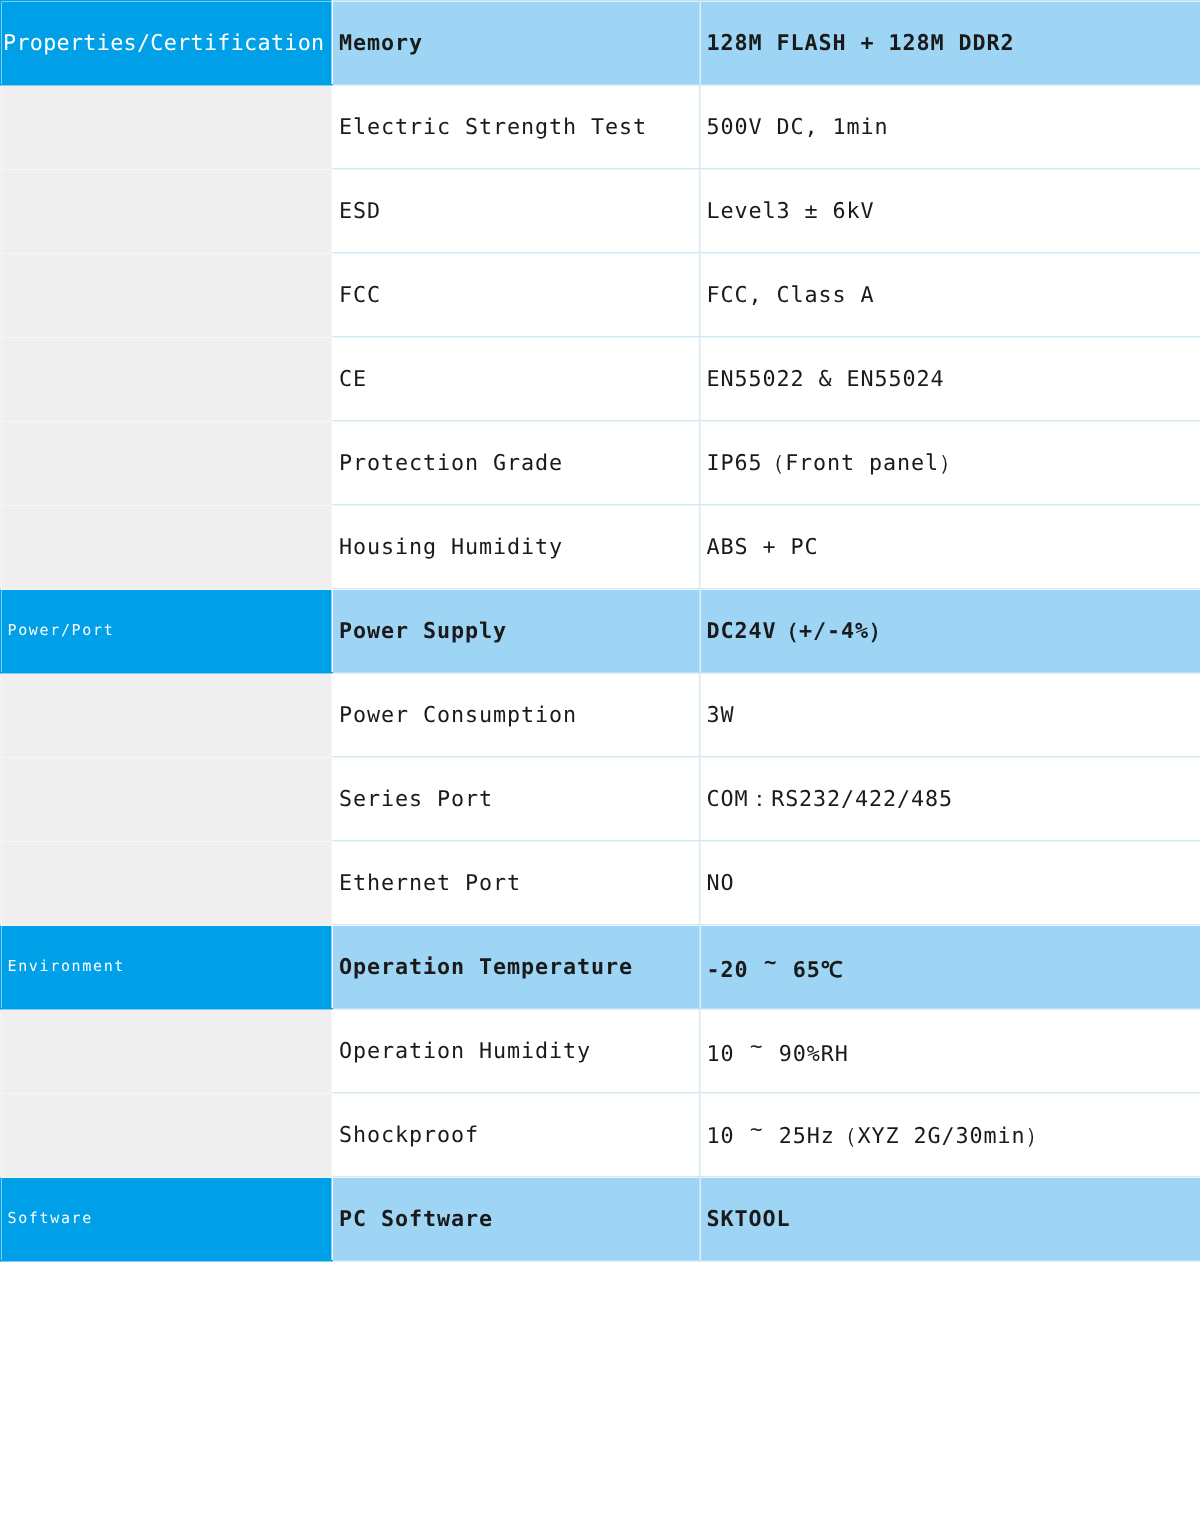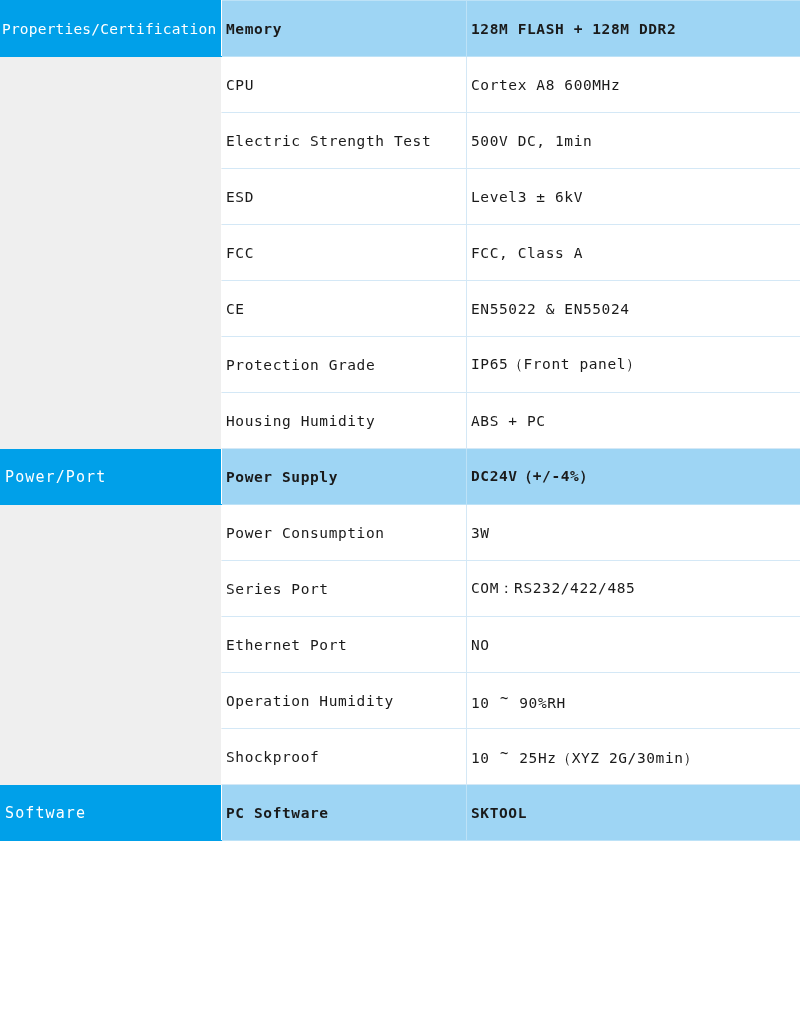--- a/index.html
+++ b/index.html
@@ -37,21 +37,21 @@
   .col-prop   { width: 245px; }
   .col-value  { width: 334px; }
 
   
   td.group-label {
     background: #00a0e9;
     color: #ffffff;
     border-color: #00a0e9;
     border-right-color: #ffffff;
     letter-spacing: 1.1px;
-    font-size: 15px;
+    font-size: 10px;
   }
   td.group-label.wide-label {
     font-size: 14.5px;
     letter-spacing: 0.2px;
     padding: 0 1px;
   }
 
   
   td.group-empty {
     background: #efefef;
@@ -85,25 +85,20 @@
   <colgroup>
     <col class="col-group">
     <col class="col-prop">
     <col class="col-value">
   </colgroup>
   <tbody>
       <tr class="section-row">
         <td class="group-label wide-label">Properties/Certification</td>
         <td class="body-cell">Memory</td>
         <td class="body-cell">128M FLASH + 128M DDR2</td>
-      </tr>
-      <tr>
-        <td class="group-empty"></td>
-        <td class="body-cell">CPU</td>
-        <td class="body-cell">Cortex A8 600MHz</td>
       </tr>
       <tr>
         <td class="group-empty"></td>
         <td class="body-cell">Electric Strength Test</td>
         <td class="body-cell">500V DC, 1min</td>
       </tr>
       <tr>
         <td class="group-empty"></td>
         <td class="body-cell">ESD</td>
         <td class="body-cell">Level3 ± 6kV</td>
@@ -141,20 +136,25 @@
       <tr>
         <td class="group-empty"></td>
         <td class="body-cell">Series Port</td>
         <td class="body-cell">COM：RS232/422/485</td>
       </tr>
       <tr>
         <td class="group-empty"></td>
         <td class="body-cell">Ethernet Port</td>
         <td class="body-cell">NO</td>
       </tr>
+      <tr class="section-row">
+        <td class="group-label">Environment</td>
+        <td class="body-cell">Operation Temperature</td>
+        <td class="body-cell"><span>-20 </span><span class="tilde">~</span><span> 65℃</span></td>
+      </tr>
       <tr>
         <td class="group-empty"></td>
         <td class="body-cell">Operation Humidity</td>
         <td class="body-cell"><span>10 </span><span class="tilde">~</span><span> 90%RH</span></td>
       </tr>
       <tr>
         <td class="group-empty"></td>
         <td class="body-cell">Shockproof</td>
         <td class="body-cell"><span>10 </span><span class="tilde">~</span><span> 25Hz（XYZ 2G/30min）</span></td>
       </tr>

